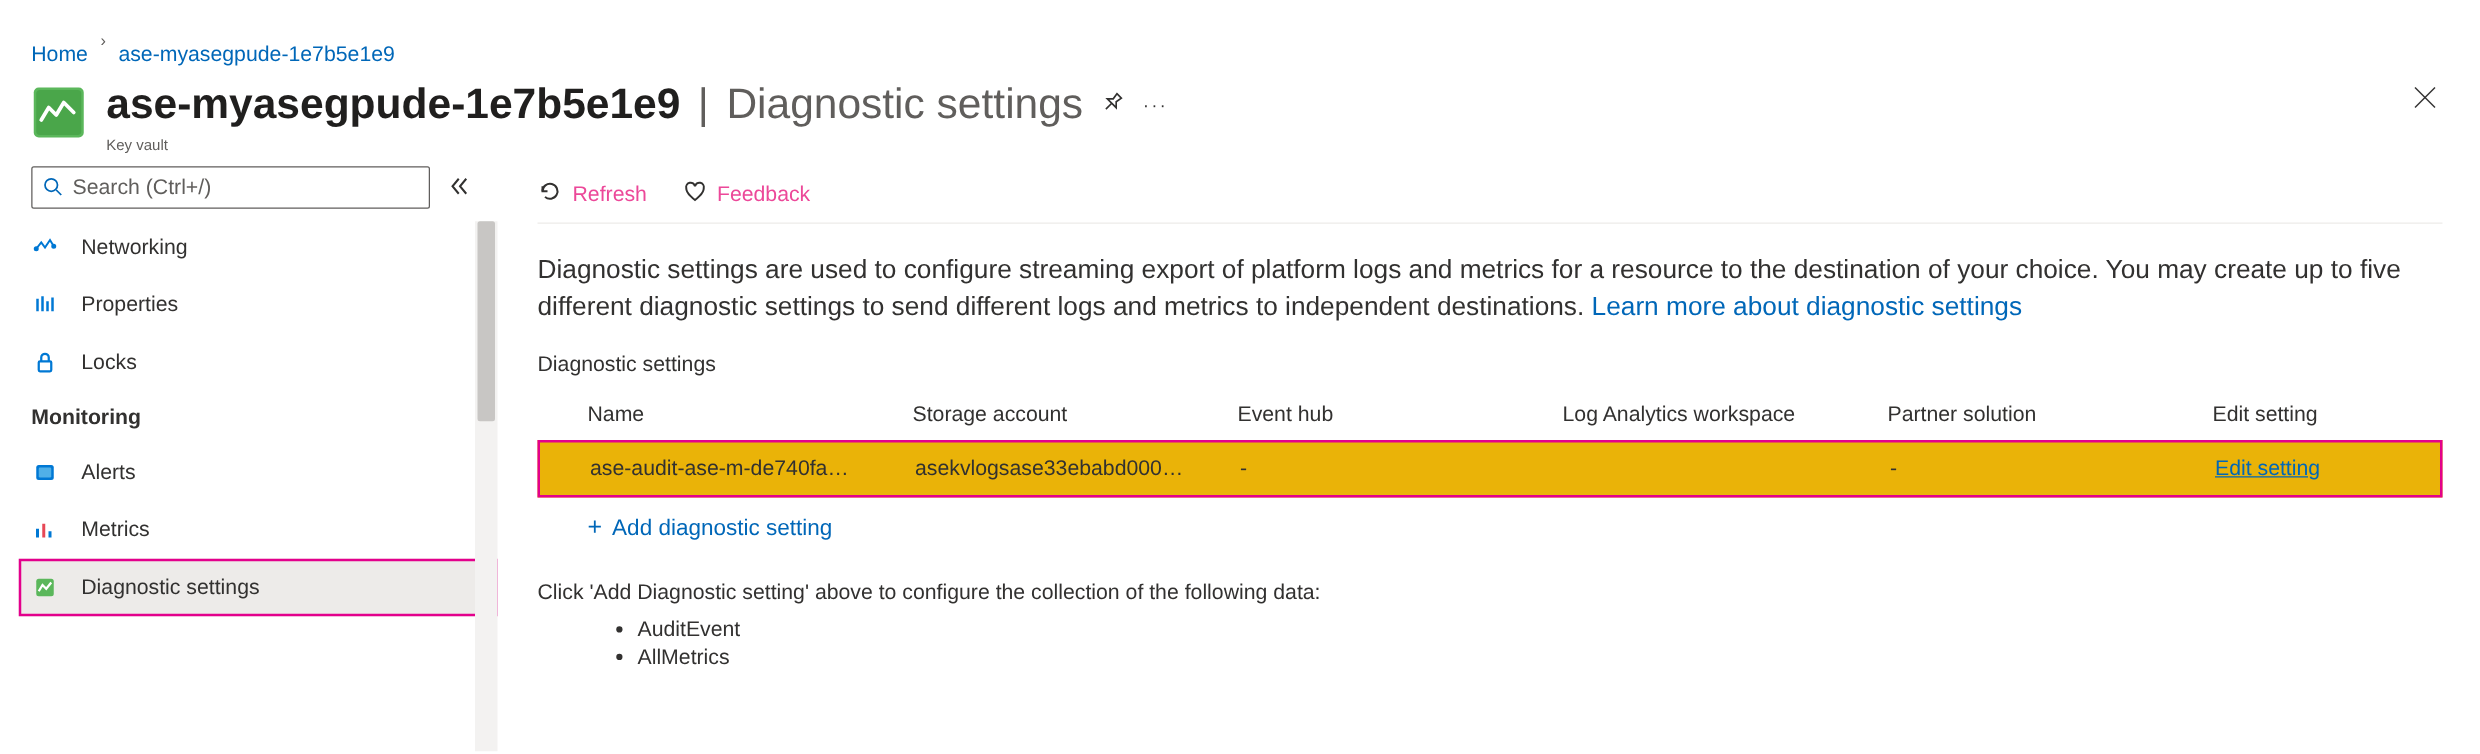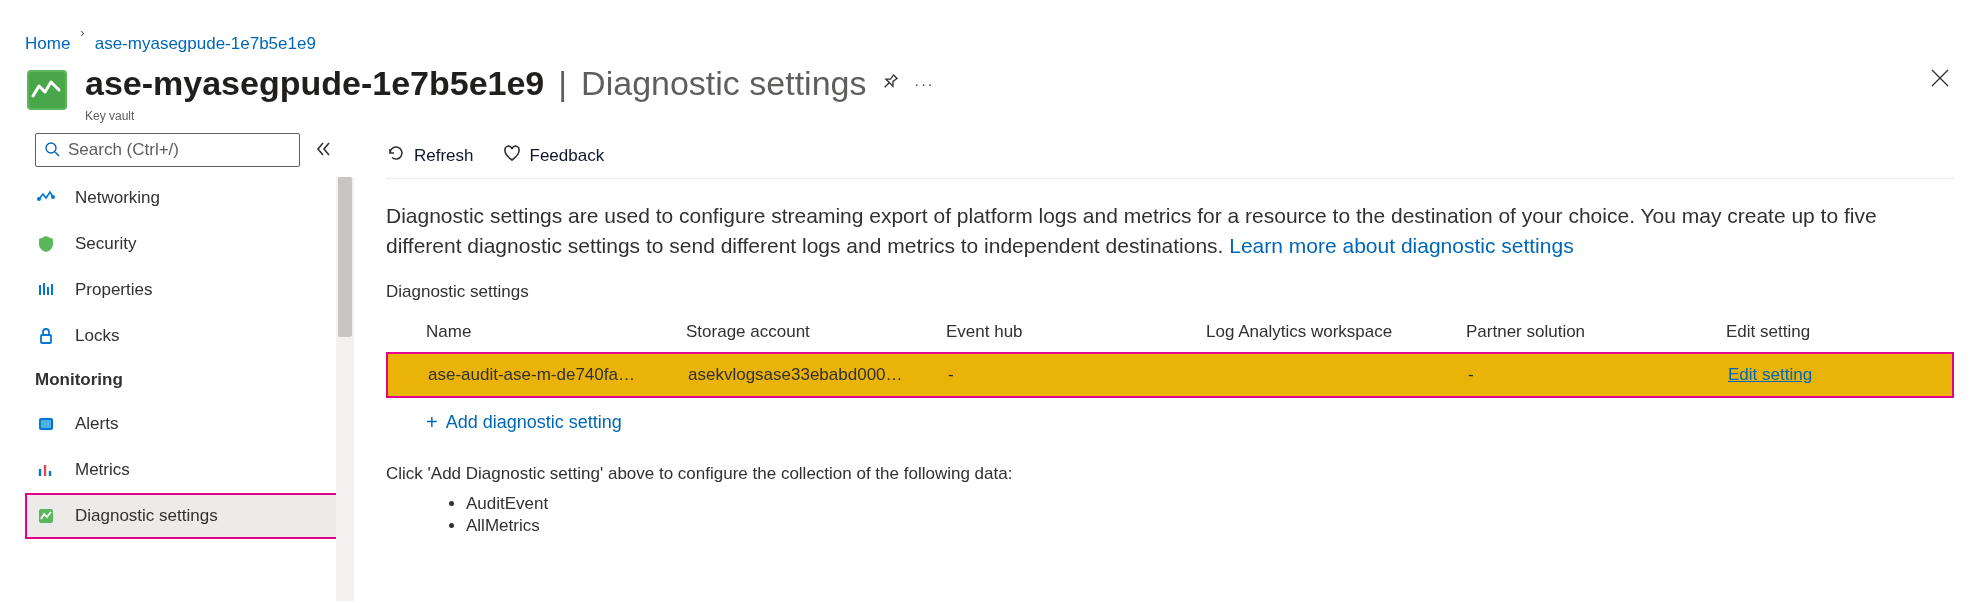--- a/index.html
+++ b/index.html
@@ -51,26 +51,25 @@
     font-size: 22px;
     color: #323130;
     cursor: pointer;
     background: none; border: none;
     line-height: 1;
   }
 
   
   .body-row { display: flex; height: calc(603px - 135px); }
   .sidebar {
-    width: 344px;
+    width: 398px;
     flex-shrink: 0;
     border-right: 0px solid transparent;
     padding-left: 25px;
     position: relative;
-    margin-left: 10px;
   }
   .sidebar-scroll {
     position: absolute;
     right: 0; top: 44px; bottom: 0;
     width: 18px;
     background: #f3f2f1;
   }
   .sidebar-scroll .thumb {
     position: absolute;
     top: 0; left: 2px; right: 2px;
@@ -145,21 +144,21 @@
     gap: 28px;
     height: 46px;
     border-bottom: 1px solid #edebe9;
     margin-bottom: 22px;
   }
   .toolbar-btn {
     display: flex;
     align-items: center;
     gap: 8px;
     font-size: 17px;
-    color: #0f172a;
+    color: #ec4899;
     cursor: pointer;
     background: none;
     border: none;
   }
 
   .body-text { font-size: 21px; line-height: 1.45; color: #323130; }
   .section-label { font-size: 17px; margin-top: 20px; margin-bottom: 10px; color:#323130; }
 
   .table { width: 100%; }
   .table-header, .table-row {
@@ -261,28 +260,20 @@
 
     <div class="nav-item">
       <span class="icon-slot">
         <svg width="20" height="20" viewBox="0 0 20 20" fill="none" stroke="#0078d4" stroke-width="1.6">
             <polyline points="3,11 7,6 10,10 14,4 17,9"></polyline>
             <circle cx="3" cy="11" r="1.2" fill="#0078d4"></circle>
             <circle cx="17" cy="9" r="1.2" fill="#0078d4"></circle>
           </svg>
       </span>
       <span>Networking</span>
-    </div>
-    <div class="nav-item">
-      <span class="icon-slot">
-        <svg width="20" height="20" viewBox="0 0 20 20">
-            <path d="M10 2 L17 5 V10 C17 14 14 17 10 18 C6 17 3 14 3 10 V5 Z" fill="#5bb75b"></path>
-          </svg>
-      </span>
-      <span>Security</span>
     </div>
     <div class="nav-item">
       <span class="icon-slot">
         <svg width="20" height="20" viewBox="0 0 20 20" stroke="#0078d4" stroke-width="2">
             <line x1="4" y1="5" x2="4" y2="15"></line>
             <line x1="8" y1="3" x2="8" y2="15"></line>
             <line x1="12" y1="7" x2="12" y2="15"></line>
             <line x1="16" y1="4" x2="16" y2="15"></line>
           </svg>
       </span>

